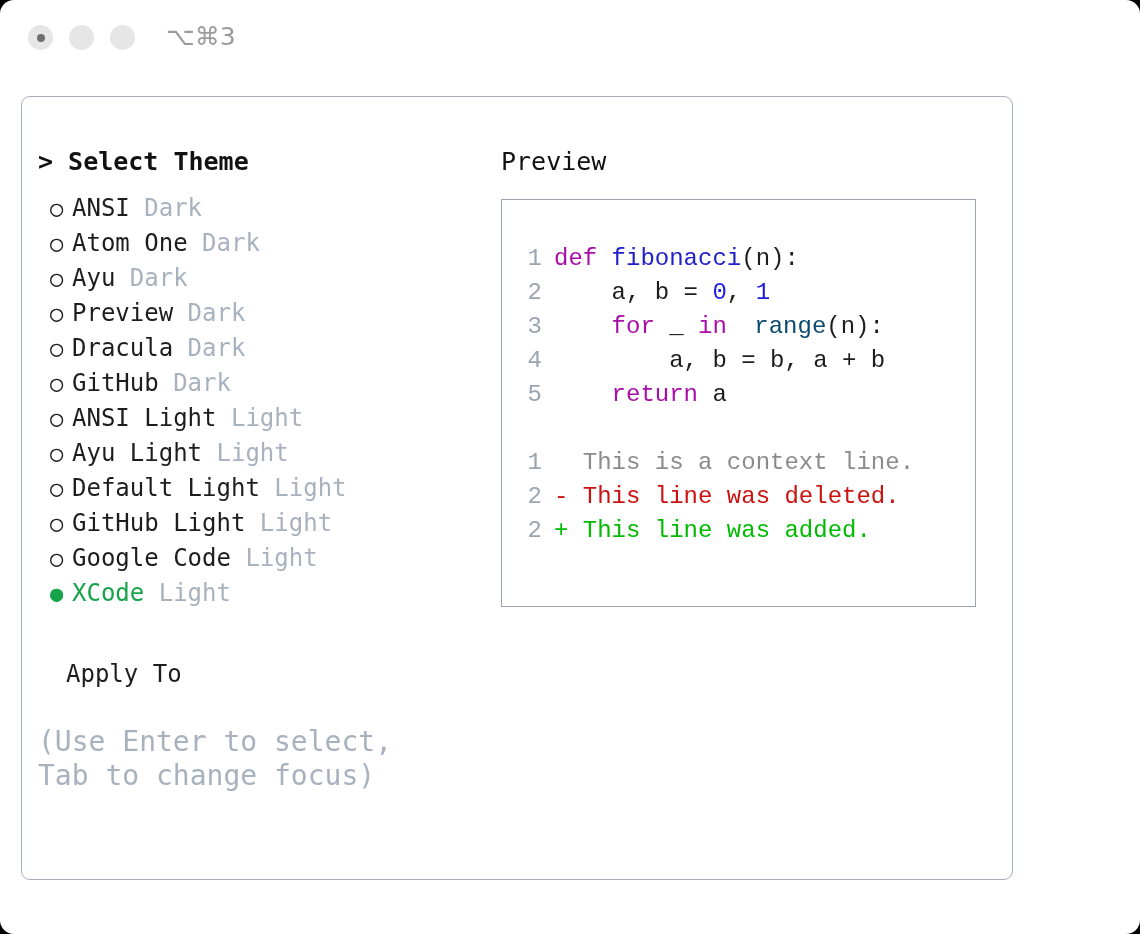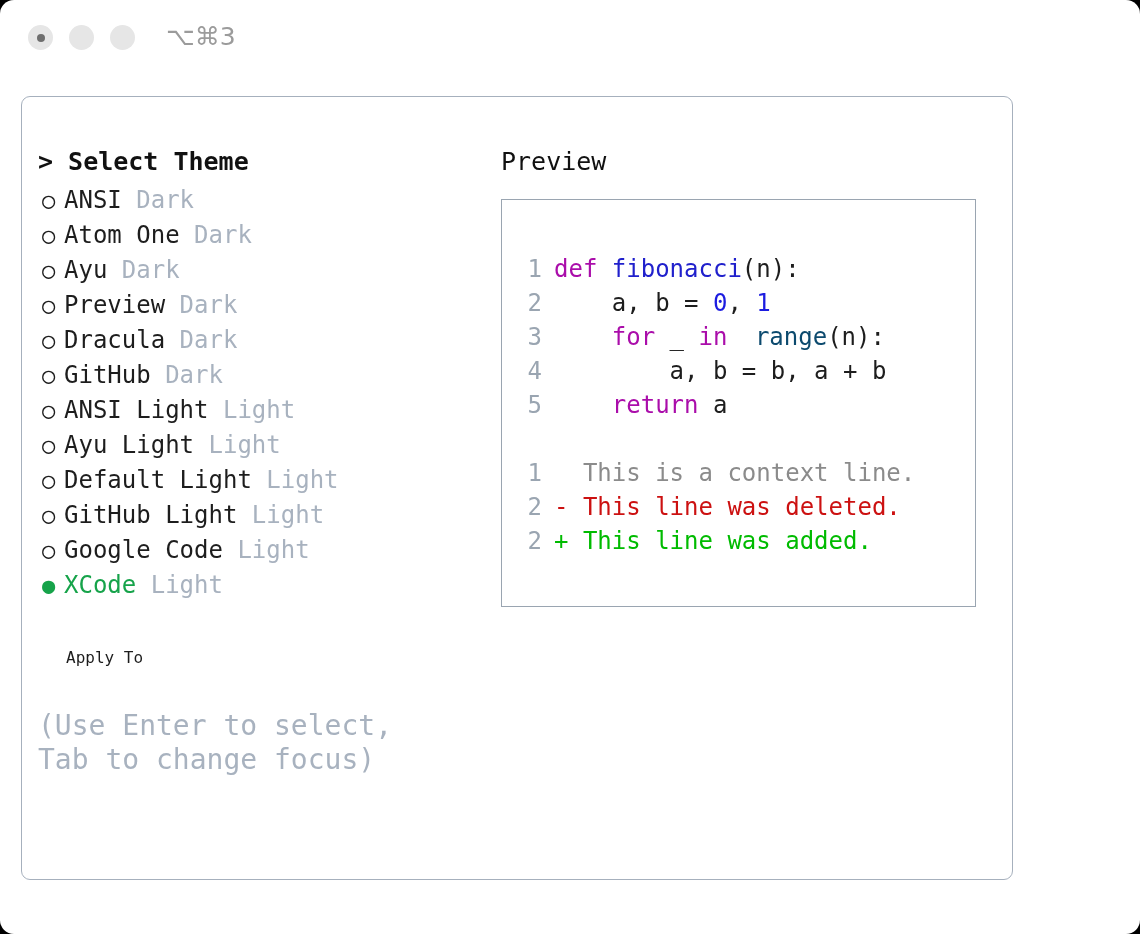--- a/index.html
+++ b/index.html
@@ -80,39 +80,39 @@
     top: 48px;
     width: 460px;
   }
   .heading {
     font-size: 25px;
     font-weight: bold;
     color: #111111;
     line-height: 34px;
     white-space: pre;
   }
-  .opt-list { margin: 4px; padding: 0; }
+  .opt-list { margin: 12px; padding: 0; }
   .opt {
     font-size: 24px;
     line-height: 34px;
     color: #1d1d1d;
     white-space: pre;
     display: block;
   }
   .marker {
     display: inline-block;
     width: 22px;
     font-size: 22px;
   }
   .marker.off { color: #1d1d1d; }
   .marker.on  { color: #16a34a; }
   .opt.selected .opt-label { color: #16a34a; }
   .tag { color: #a8b2bf; }
   .section-title {
-    font-size: 16px;
+    font-size: 24px;
     line-height: 34px;
     color: #1d1d1d;
     white-space: pre;
     padding-left: 28px;
   }
   .spacer-sm { height: 34px; }
   .hint {
     font-size: 28px;
     line-height: 34px;
     color: #a8b2bf;
@@ -137,22 +137,23 @@
     width: 475px;
     height: 408px;
     border: 1.5px solid #9aa5b1;
     background: #ffffff;
     box-sizing: border-box;
     position: relative;
   }
   .code-area {
     position: absolute;
     left: 12px;
-    top: 52px;
+    top: 42px;
     right: 6px;
+    font-family: Liberation Mono, monospace;
   }
   .code-line {
     font-size: 24px;
     line-height: 34px;
     white-space: pre;
     color: #1d1d1d;
   }
   .lineno {
     display: inline-block;
     width: 28px;

